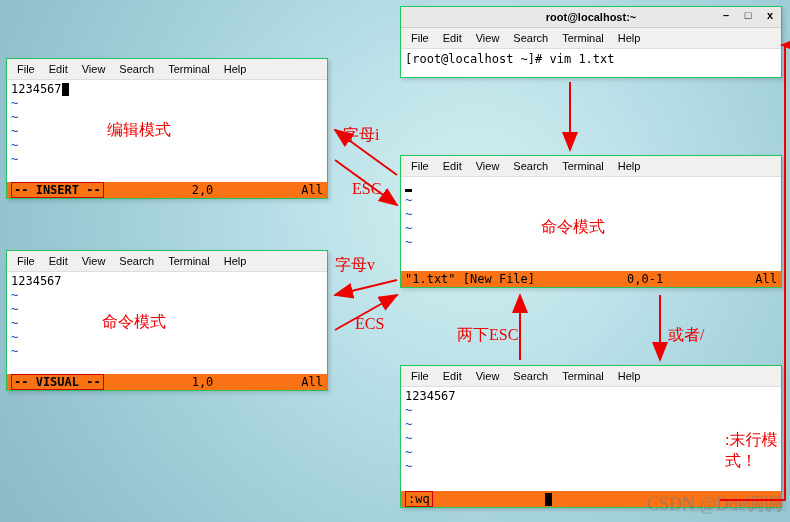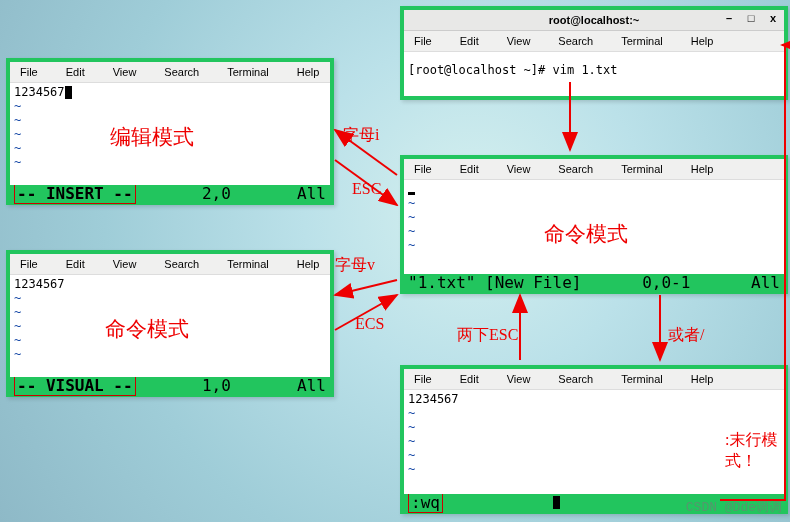--- a/index.html
+++ b/index.html
@@ -2,34 +2,34 @@
 <html><head>
 <meta charset="utf-8">
 <style>
 html,body{margin:0;padding:0}
 body{
   width:790px;height:522px;
   background:radial-gradient(circle at 60% 40%,#d5f0ef 0%,#bbe1e9 30%,#9fcdd8 65%,#8eb9c7 100%);
   font-family:"DejaVu Sans Mono","Courier New",monospace;
   font-size:12px;color:#000;position:relative;overflow:hidden;
 }
-.win{position:absolute;background:#f0f0ef;border:4px solid #22c55e;box-shadow:2px 2px 4px rgba(0,0,0,0.15)}
+.win{position:absolute;background:#f0f0ef;border:1px solid #22c55e;box-shadow:2px 2px 4px rgba(0,0,0,0.15)}
 .titlebar{height:20px;background:#e8e8e7;border-bottom:1px solid #ccc;display:flex;align-items:center;justify-content:center;font-family:Arial,sans-serif;font-size:11px;font-weight:bold;position:relative}
 .titlebar .btns{position:absolute;right:4px;top:2px;display:flex;gap:8px;font-size:11px}
 .titlebar .btns span{width:14px;text-align:center}
-.menubar{height:20px;background:#f0f0ef;display:flex;align-items:center;gap:16px;padding:0 4px;font-family:Arial,sans-serif;font-size:11px;border-bottom:1px solid #ddd}
+.menubar{height:20px;background:#f0f0ef;display:flex;align-items:center;gap:2px;padding:0 4px;font-family:Arial,sans-serif;font-size:11px;border-bottom:1px solid #ddd}
 .menubar span{padding:2px 6px}
 .body{background:#fff;position:relative}
 .tilde{color:#1a4ba8;line-height:14px}
-.status{background:#22c55e;display:flex;justify-content:space-between;padding:0 4px;font-size:16px;height:16px;align-items:center}
+.status{background:#f97316;display:flex;justify-content:space-between;padding:0 4px;font-size:12px;height:16px;align-items:center}
 .status .left{font-weight:bold}
 .status .box{border:1px solid #c00;padding:0 2px}
-.modelabel{position:absolute;color:#e00;font-size:21px;font-family:"SimSun","宋体",serif}
+.modelabel{position:absolute;color:#e00;font-size:16px;font-family:"SimSun","宋体",serif}
 .anno{position:absolute;color:#e00;font-size:16px;font-family:"SimSun","宋体",serif}
-.watermark{position:absolute;right:8px;bottom:6px;color:rgba(120,120,120,0.6);font-family:Liberation Mono, monospace;font-size:13px}
+.watermark{position:absolute;right:8px;bottom:6px;color:rgba(120,120,120,0.6);font-family:Liberation Serif, serif;font-size:18px}
 svg.arrows{position:absolute;left:0;top:0;width:790px;height:522px;pointer-events:none}
 .cursor{display:inline-block;width:7px;height:13px;background:#000;vertical-align:text-bottom}
 </style>
 </head>
 <body>
 
 <div class="win" style="left:400px;top:6px;width:380px">
   <div class="titlebar">
     <span>root@localhost:~</span>
     <div class="btns">
@@ -39,21 +39,21 @@
     </div>
   </div>
   <div class="menubar">
     <span>File</span>
     <span>Edit</span>
     <span>View</span>
     <span>Search</span>
     <span>Terminal</span>
     <span>Help</span>
   </div>
-  <div class="body" style="height:22px;padding:11px 4px">
+  <div class="body" style="height:22px;padding:3px 4px">
     <span>[root@localhost ~]# vim 1.txt</span>
   </div>
 </div>
 
 <div class="win" style="left:6px;top:58px;width:320px">
   <div class="menubar">
     <span>File</span>
     <span>Edit</span>
     <span>View</span>
     <span>Search</span>

